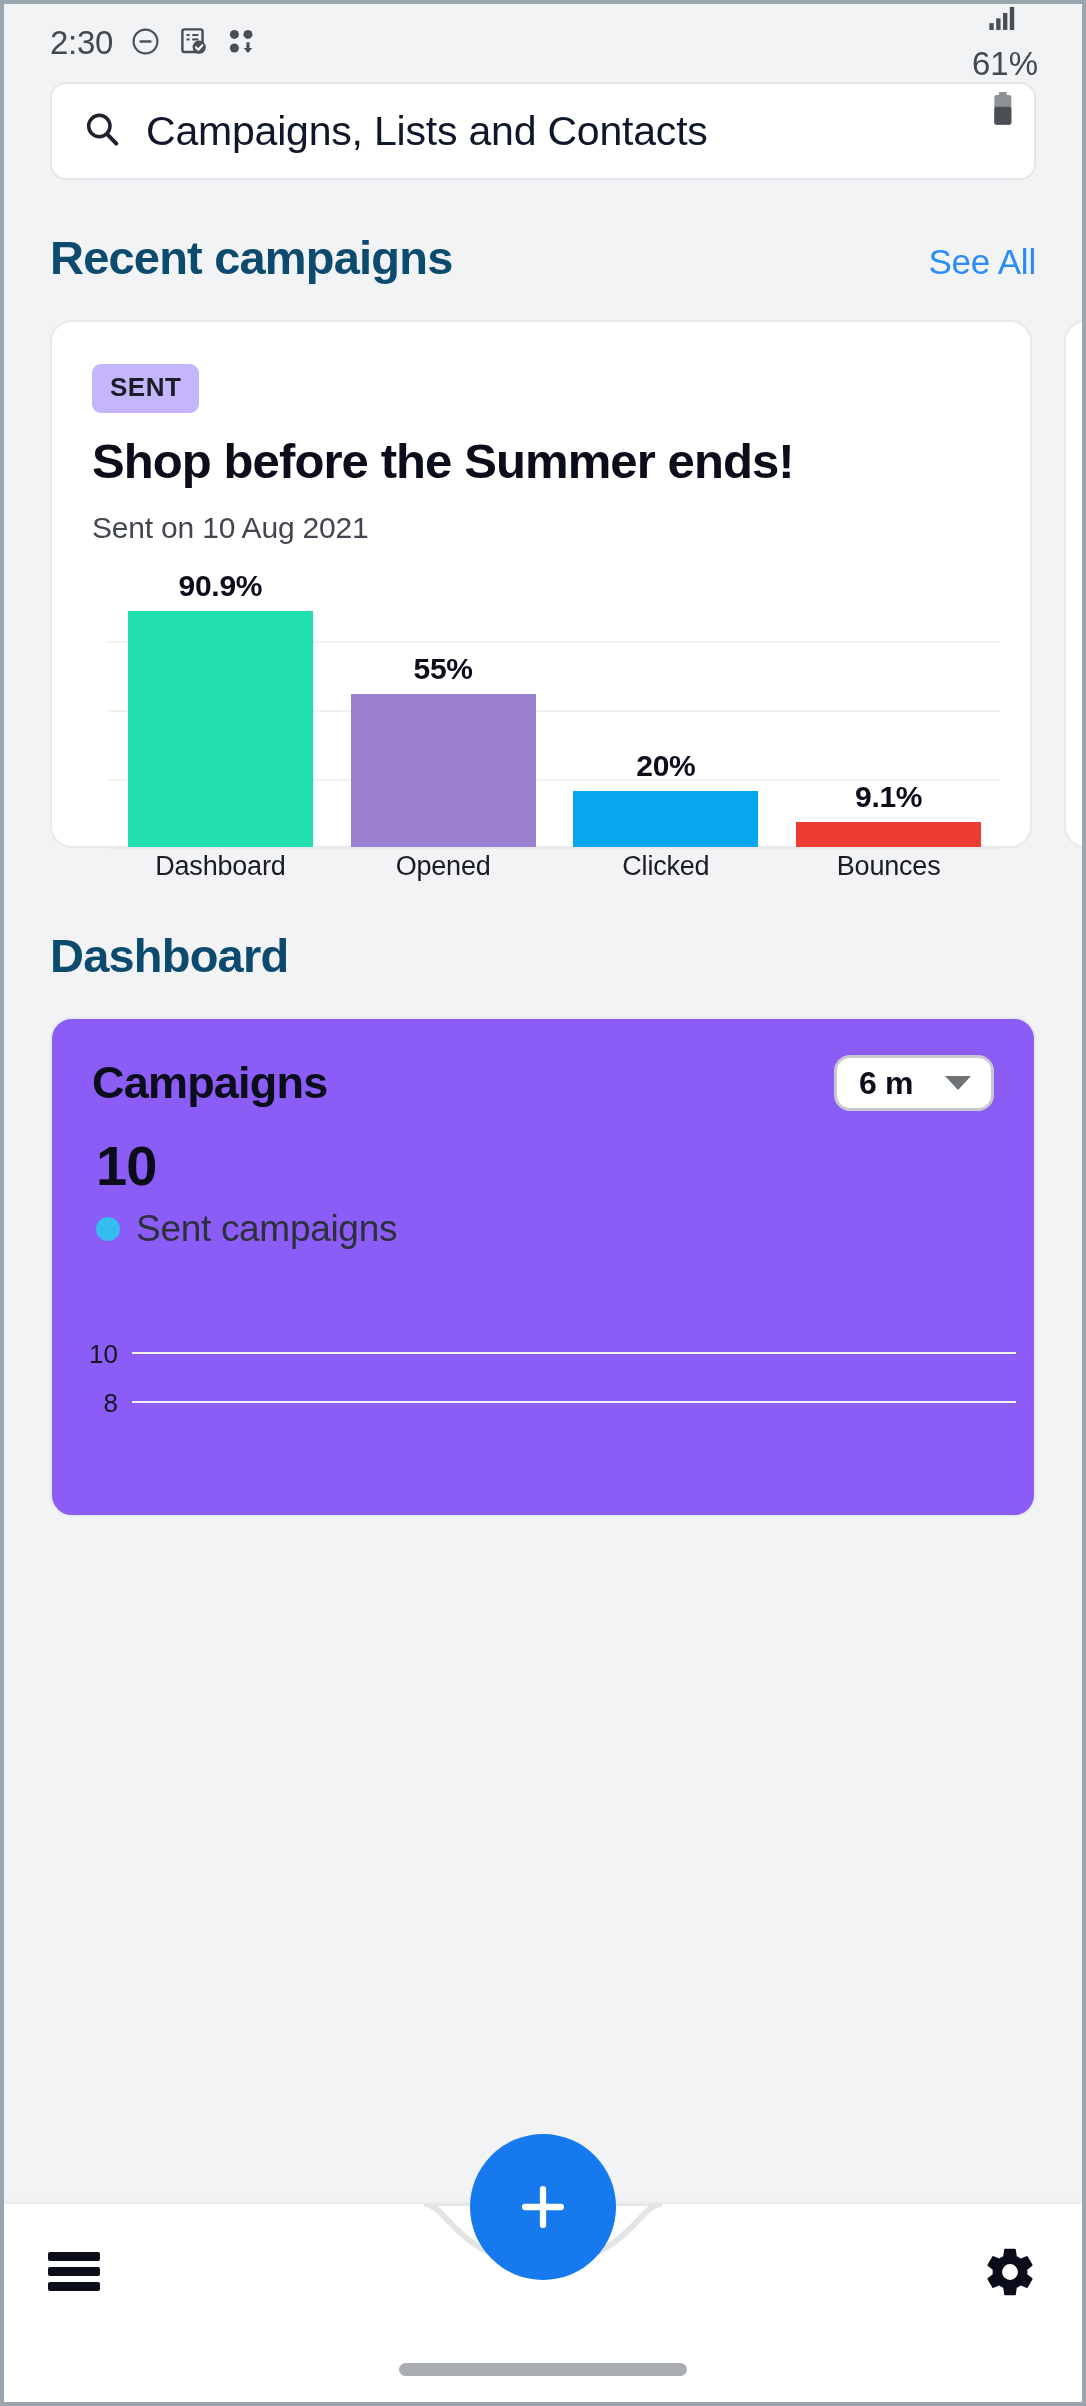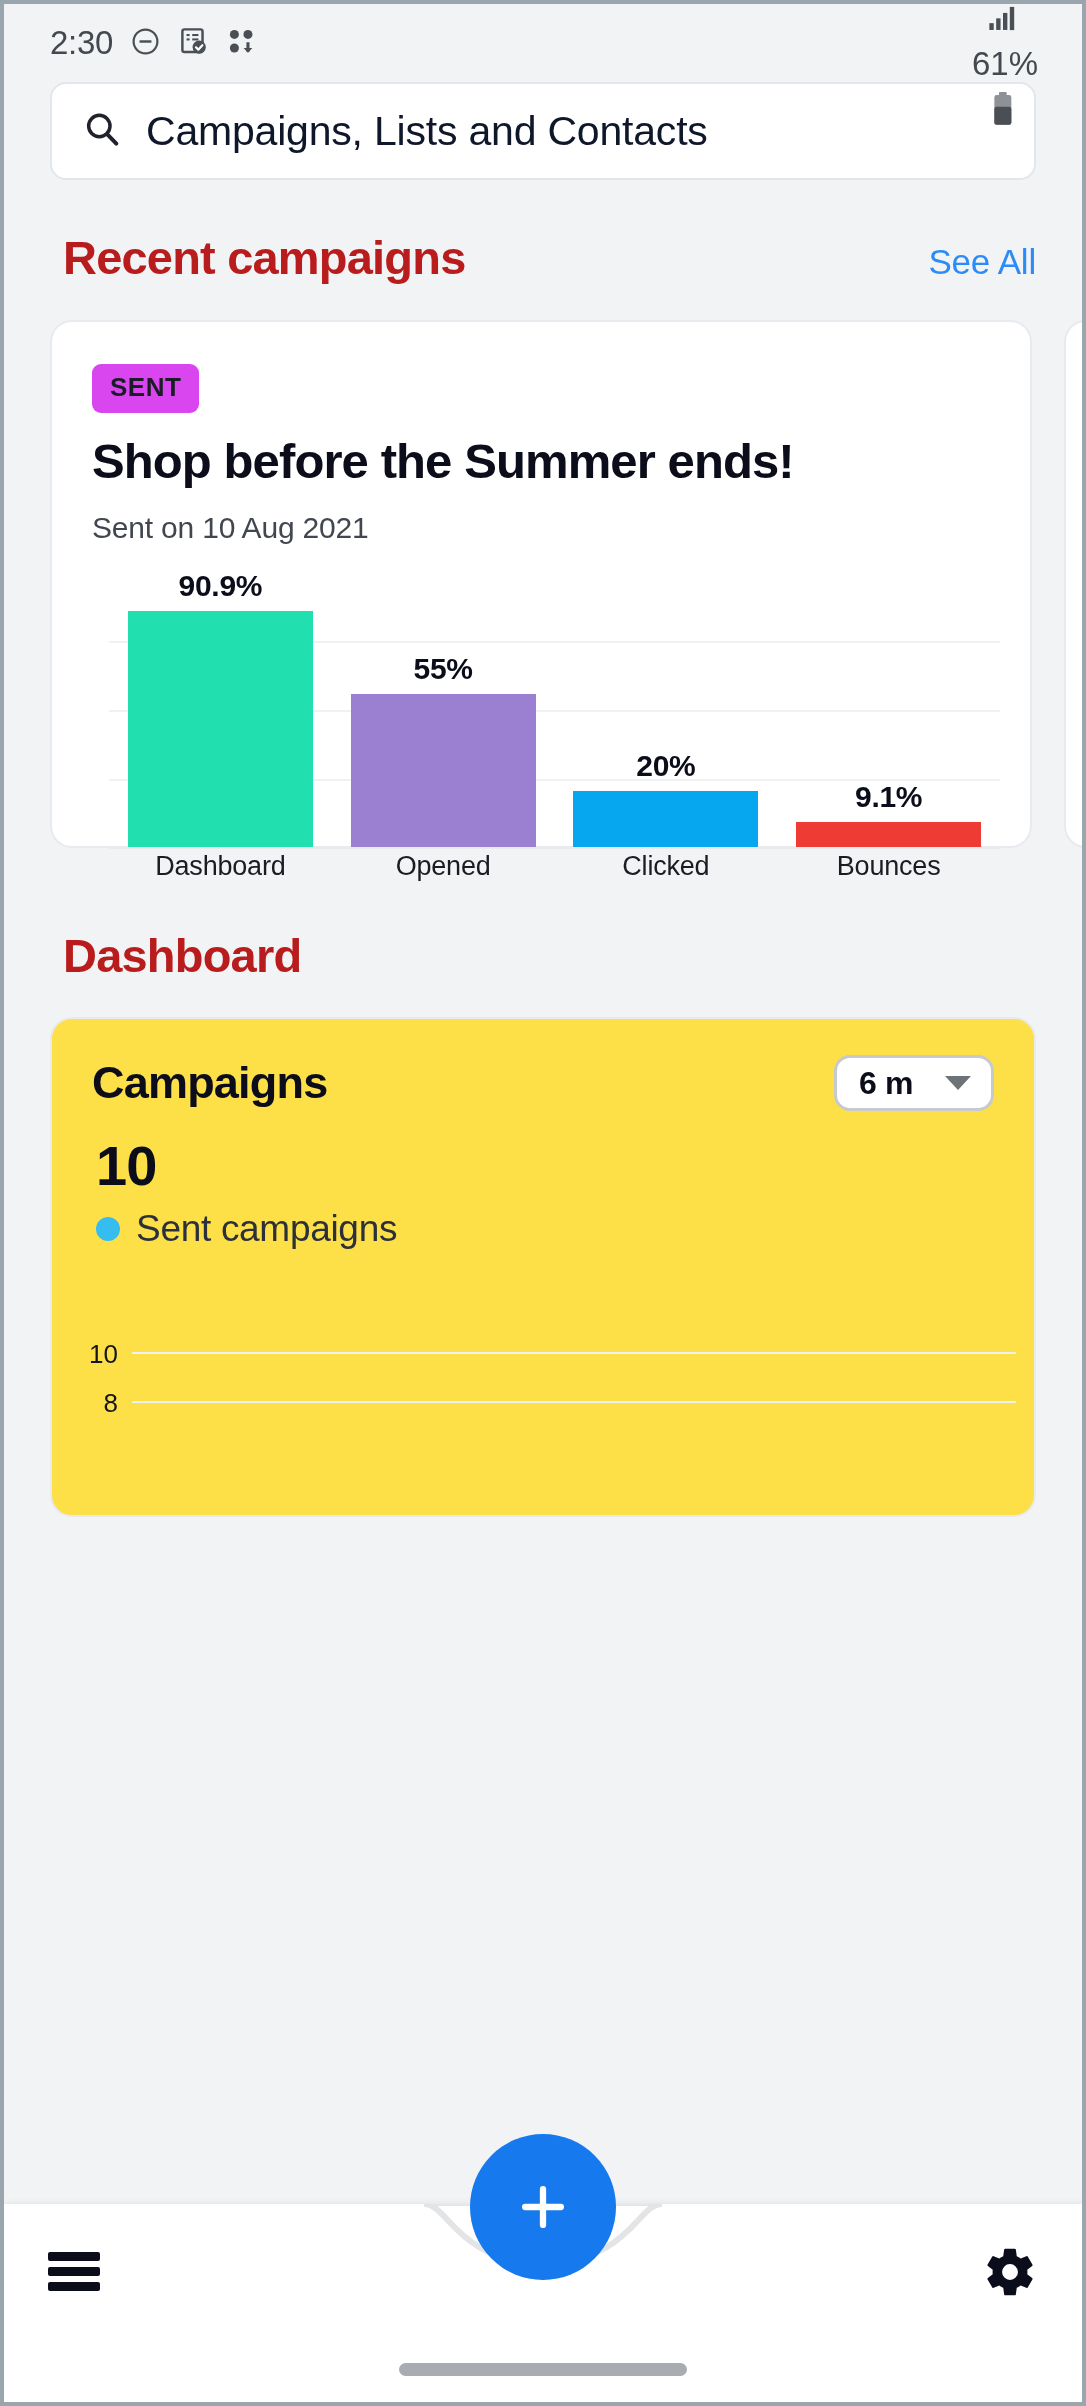--- a/index.html
+++ b/index.html
@@ -50,23 +50,22 @@
   }
 
   
   .sec-head {
     padding: 50px 46px 0 46px;
     display: flex; align-items: baseline; justify-content: space-between;
   }
   .sec-title {
     font-size: 47px;
     font-weight: bold;
-    color: #b91c1c;
+    color: #0c4a6e;
     letter-spacing: -0.8px;
-    margin-left: 13px;
   }
   .see-all {
     font-size: 35px;
     color: #2b8cf7;
     letter-spacing: -0.2px;
   }
 
   
   .carousel {
     margin-top: 35px;
@@ -80,21 +79,21 @@
     border: 2px solid #e7eaee;
     border-radius: 22px;
   }
   .card-main { left: 46px; width: 982px; height: 528px; }
   .card-peek { left: 1060px; width: 300px; height: 528px; }
 
   .badge {
     display: inline-block;
     margin: 42px 0 0 40px;
     padding: 8px 18px 10px 18px;
-    background: #d946ef;
+    background: #c4b5fd;
     border-radius: 9px;
     font-size: 26px;
     font-weight: bold;
     color: #1b1d26;
     letter-spacing: 0.5px;
   }
   .camp-title {
     margin: 22px 40px 14px 40px;
     font-size: 49px;
     font-weight: bold;
@@ -160,21 +159,21 @@
     color: #1a1c24;
     letter-spacing: -0.2px;
   }
 
   
   .dash-head {
     padding: 78px 46px 0 46px;
   }
   .dash-card {
     margin: 34px 46px 0 46px;
-    background: #fde047;
+    background: #8b5cf6;
     border: 2px solid #e7eaee;
     border-radius: 22px;
     height: 500px;
     overflow: hidden;
     position: relative;
   }
   .dash-row {
     display: flex; align-items: center; justify-content: space-between;
     padding: 36px 40px 0 40px;
   }

